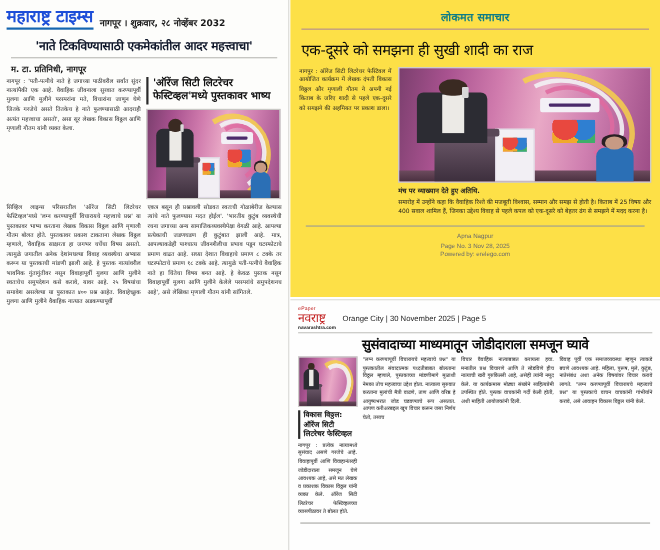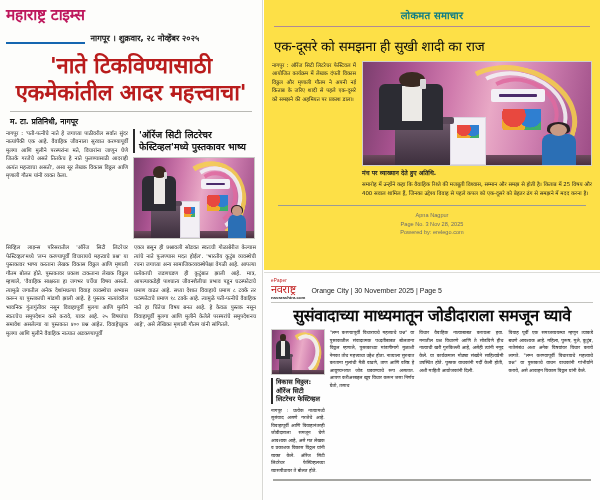--- a/index.html
+++ b/index.html
@@ -18,39 +18,39 @@
     background:#fdfdfb;
     border-right:1px solid #d8d8d4;
     box-sizing:border-box;
     padding:8px 6px 0 6px;
   }
   .mt-masthead-row{display:flex;align-items:flex-end;gap:6px;}
   .mt-logo{
     font-family:"DejaVu Sans", sans-serif;
     font-weight:bold;
     font-size:15.5px;
-    color:#be185d;
+    color:#1d4ed8;
     letter-spacing:-0.3px;
     line-height:1;
     white-space:nowrap;
     border-bottom:2px solid #1566b0;
-    padding-bottom:18px;
+    padding-bottom:1px;
   }
   .mt-dateline{
     font-family:"DejaVu Sans", sans-serif;
     font-size:8.2px;color:#1a1a1a;white-space:nowrap;
     padding-bottom:1px;font-weight:600;
   }
   .mt-headline{
     text-align:center;
     font-family:"DejaVu Sans", sans-serif;
     font-weight:bold;
-    font-size:22px;
+    font-size:11px;
     line-height:1.25;
-    color:#b91c1c;
+    color:#0f172a;
     margin:8px 2px 4px 2px;
     letter-spacing:-0.2px;
   }
   .mt-rule{height:1px;background:#b9b9b4;margin:3px 4px 4px 4px;}
   .mt-byline{
     font-family:"DejaVu Sans", sans-serif;
     font-size:7.6px;font-weight:bold;color:#111;margin:0 0 3px 4px;
   }
   .mt-upper{display:flex;gap:5px;}
   .mt-upper-left{width:122px;}
@@ -133,21 +133,21 @@
     font-family:"Liberation Sans", sans-serif;
     font-size:4.3px;font-weight:bold;color:#1a1a1a;margin-top:0.5px;
   }
   .nav-meta{
     font-family:"Liberation Sans", sans-serif;
     font-size:7px;color:#1c1c1c;white-space:nowrap;padding-bottom:6px;
   }
   .nav-rule{height:1px;background:#c3c3bf;margin:2px 0 3px 0;}
   .nav-headline{
     font-family:"DejaVu Sans", sans-serif;
-    font-weight:bold;font-size:16px;line-height:1.2;color:#0b0b0b;
+    font-weight:bold;font-size:12px;line-height:1.2;color:#0b0b0b;
     text-align:center;letter-spacing:-0.3px;margin:1px 0 4px 0;
   }
   .nav-body{display:flex;gap:5px;}
   .nav-c1{width:56px;}
   .nav-c2{width:88px;}
   .nav-c3{width:88px;}
   .nav-c4{width:88px;}
   .nav-kicker{
     border-left:2.5px solid #2a2a2a;padding-left:3px;
     font-family:"DejaVu Sans", sans-serif;
@@ -250,21 +250,21 @@
 </style>
 </head>
 <body>
 
 <div class="page">
 
   <div class="clip-left">
 
     <div class="mt-masthead-row">
       <div class="mt-logo">महाराष्ट्र टाइम्स</div>
-      <div class="mt-dateline">नागपूर । शुक्रवार, २८ नोव्हेंबर २०२५</div>
+      <div class="mt-dateline">नागपूर । शुक्रवार, २८ नोव्हेंबर 2032</div>
     </div>
 
     <div class="mt-headline">'नाते टिकविण्यासाठी एकमेकांतील आदर महत्त्वाचा'</div>
 
     <div class="mt-rule"></div>
 
     <div class="mt-byline">म. टा. प्रतिनिधी, नागपूर</div>
 
     <div class="mt-upper">
       <div class="mt-upper-left">

